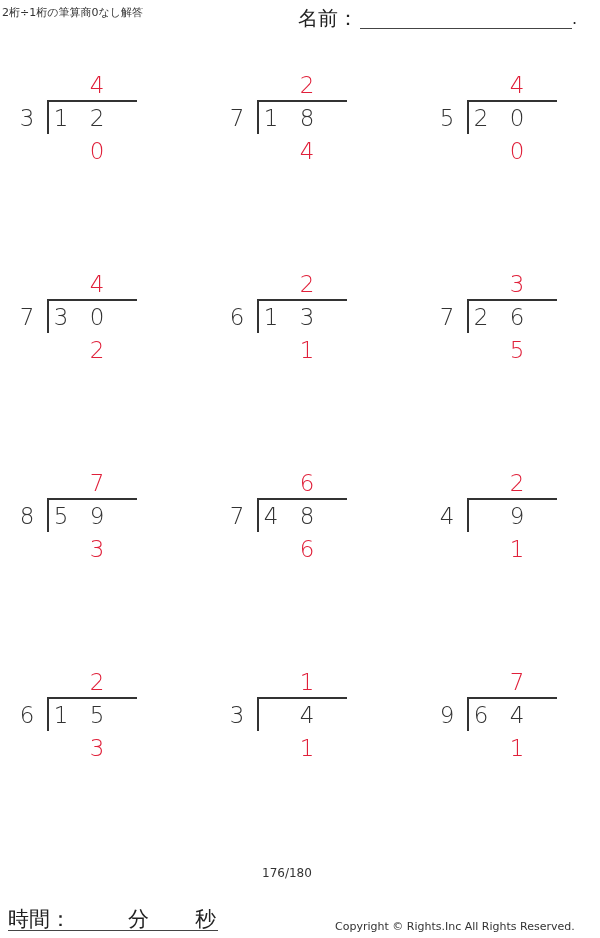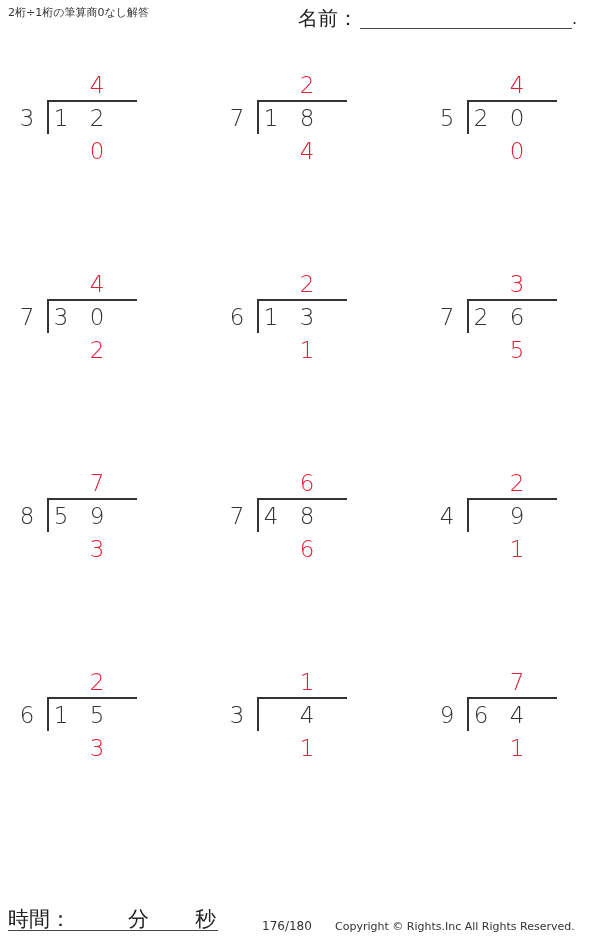--- a/index.html
+++ b/index.html
@@ -1,30 +1,30 @@
 <!DOCTYPE html>
 <html><head>
 <meta charset="utf-8">
 <style>
   html, body { margin:0; padding:0; background:#fff; }
   body { width:600px; height:938px; position:relative; overflow:hidden;
          font-family:"DejaVu Sans", sans-serif; color:#333; }
-  .title { position:absolute; left:8px; top:5px; font-size:11px; color:#333; }
+  .title { position:absolute; left:2px; top:5px; font-size:11px; color:#333; }
   .name-label { position:absolute; left:298px; top:5px; font-size:20px; color:#222; }
   .name-line { position:absolute; left:360px; top:28px; width:212px; border-bottom:1px solid #444; }
   .name-dot { position:absolute; left:572px; top:9px; font-size:16px; color:#222; }
   .prob { position:absolute; width:180px; height:110px; }
   .prob .num { position:absolute; font-size:23px; font-family:"DejaVu Sans", sans-serif; font-weight:200; width:20px; text-align:center; line-height:1; }
   .prob .red { color:#e0203a; }
   .prob .blk { color:#333; }
   .prob .hline { position:absolute; left:30px; top:0; width:90px; height:1.5px; background:#333; }
   .prob .vline { position:absolute; left:30px; top:0; width:1.5px; height:34px; background:#333; }
   .footer-time { position:absolute; left:8px; top:905px; font-size:21px; color:#222; border-bottom:1.5px solid #444; width:210px; height:25px; }
   .footer-time span { position:absolute; top:0; }
-  .page { position:absolute; left:262px; top:919px; font-size:12px; color:#333; }
+  .page { position:absolute; left:262px; top:866px; font-size:12px; color:#333; }
   .copy { position:absolute; left:335px; top:920px; font-size:11px; color:#333; }
 </style>
 </head>
 <body>
 
 <div class="title">2桁÷1桁の筆算商0なし解答</div>
 <div class="name-label">名前：</div>
 <div class="name-line"></div>
 <div class="name-dot">.</div>
 

